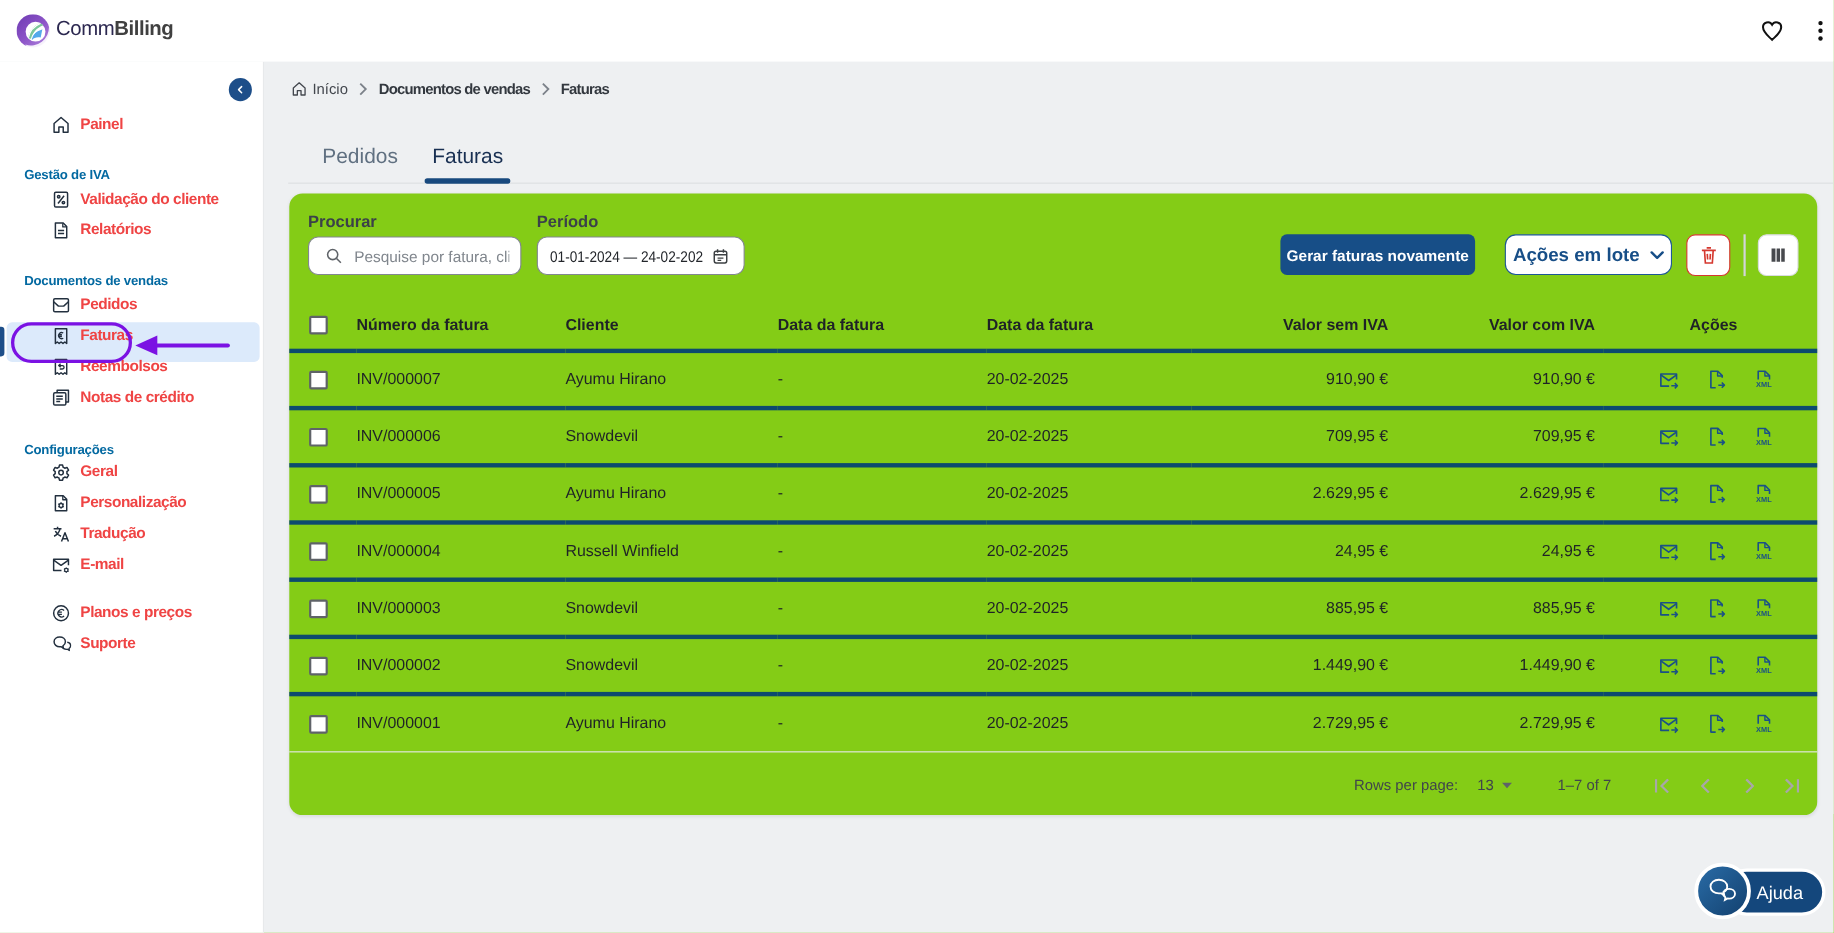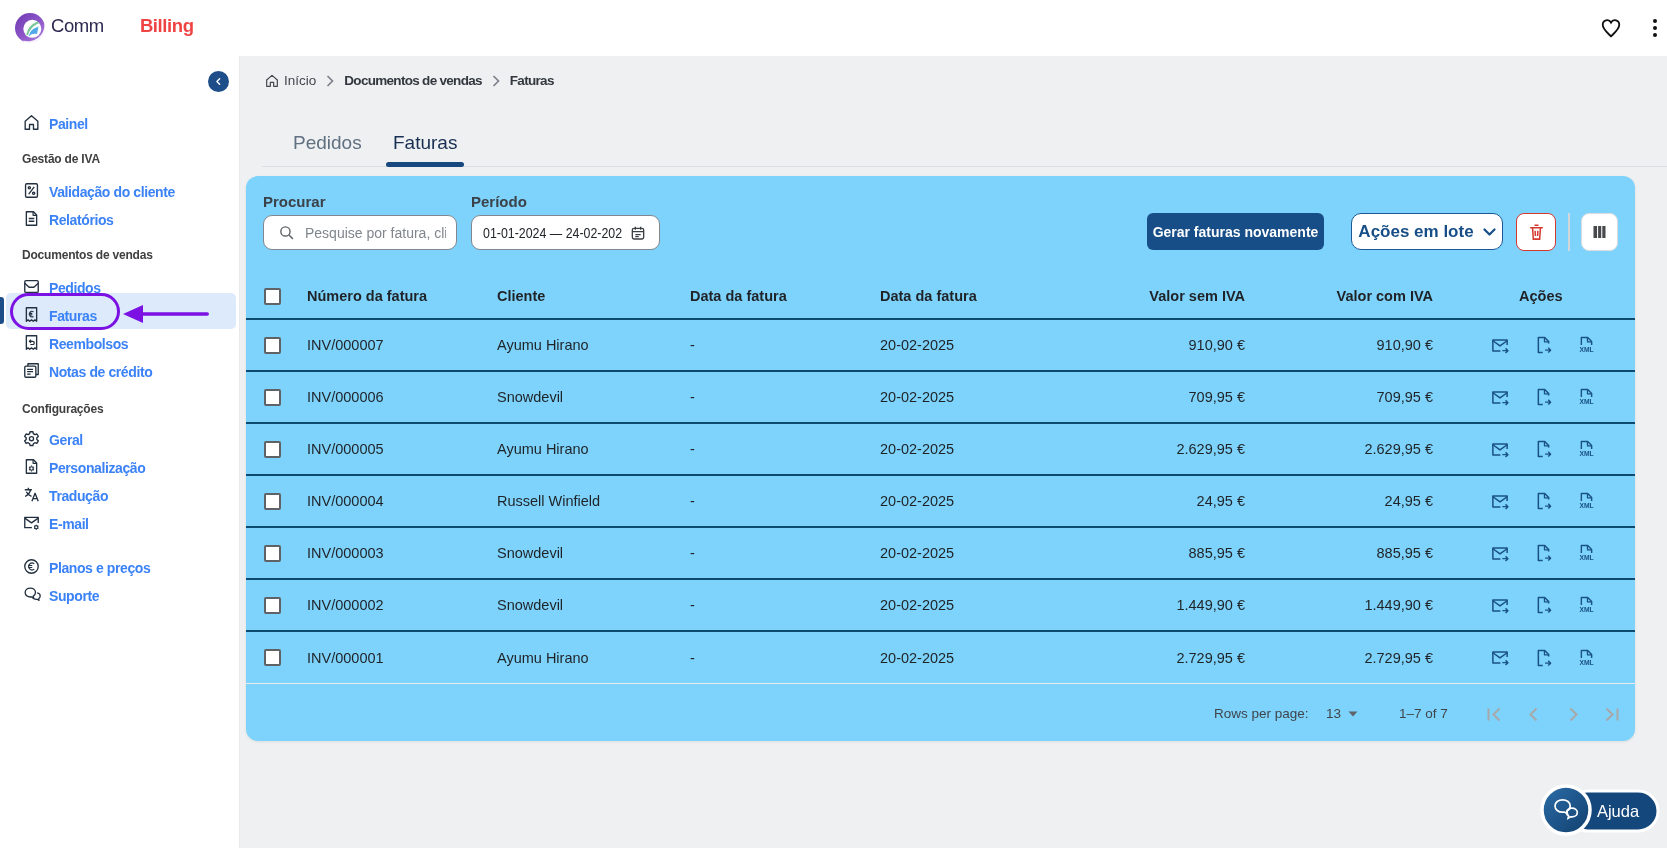--- a/index.html
+++ b/index.html
@@ -3,55 +3,55 @@
 <meta charset="utf-8">
 <style>
   * { margin:0; padding:0; box-sizing:border-box; }
   html,body { width:1667px; height:848px; overflow:hidden; font-family:"Liberation Sans", sans-serif; }
   body { position:relative; background:#eef0f2; }
   .abs { position:absolute; }
 
   
   #topbar { position:absolute; left:0; top:0; width:1667px; height:56px; background:#fff; z-index:5; }
   #logo-text { position:absolute; left:51px; top:15px; font-size:18.5px; letter-spacing:-0.4px; color:#2c2850; }
-  #logo-text b { color:#ef4444;margin-left:36px; }
+  #logo-text b { color:#404040; }
 
   
   #sidebar { position:absolute; left:0; top:56px; width:240px; height:792px; background:#fff; border-right:1px solid #e7e9eb; z-index:4; }
-  .nav-item { position:absolute; left:0; width:240px; height:28px; display:flex; align-items:flex-end; color:#3b82f6; font-size:14px; font-weight:bold; letter-spacing:-0.4px; }
+  .nav-item { position:absolute; left:0; width:240px; height:28px; display:flex; align-items:flex-start; color:#ef4444; font-size:14px; font-weight:bold; letter-spacing:-0.4px;padding-left:24px; }
   .nav-item svg { margin-left:22px; margin-right:8px; flex:none; }
-  .nav-section { position:absolute; left:22px; height:16px; line-height:16px; color:#404040; font-size:12px; font-weight:bold; letter-spacing:-0.2px; }
+  .nav-section { position:absolute; left:22px; height:16px; line-height:16px; color:#0369a1; font-size:12px; font-weight:bold; letter-spacing:-0.2px; }
   #active-bg { position:absolute; left:6px; top:237px; width:230px; height:36px; background:#dceafb; border-radius:5px; }
   #active-bar { position:absolute; left:0; top:241px; width:4px; height:27px; background:#1d4e89; border-radius:0 3px 3px 0; }
   #collapse-btn { position:absolute; left:208px; top:15px; width:21px; height:21px; border-radius:50%; background:#1d4e89; color:#fff; display:flex; align-items:center; justify-content:center; }
 
   
   #content { position:absolute; left:240px; top:56px; width:1427px; height:684px; background:#eef0f2; }
   #breadcrumb { position:absolute; left:24px; top:16px; height:17px; display:flex; align-items:center; font-size:13.5px; color:#43474e; }
   #breadcrumb b { letter-spacing:-0.7px; }
   #tabs .tab { position:absolute; top:76px; font-size:19px; }
   #tabline { position:absolute; left:22px; top:109.5px; width:1405px; height:1px; background:#dcdee1; }
   #tabunderline { position:absolute; left:146px; top:106px; width:78px; height:4.5px; border-radius:3px; background:#18497e; }
 
   
-  #card { position:absolute; left:6px; top:120px; width:1389px; height:565px; background:#7dd3fc; border-radius:12px; box-shadow:0 1px 3px rgba(0,0,0,.08); }
+  #card { position:absolute; left:23px; top:120px; width:1389px; height:565px; background:#84cc16; border-radius:12px; box-shadow:0 1px 3px rgba(0,0,0,.08); }
   .field-label { position:absolute; top:17px; font-size:15px; font-weight:bold; color:#3b4149; }
   .input-box { position:absolute; top:39px; height:35px; border:1px solid #82878f; border-radius:9px; background:#fff; display:flex; align-items:center; }
   #btn-gerar { position:absolute; left:901px; top:37px; width:177px; height:37px; background:#174e87; border-radius:6px; color:#fff; font-size:14px; font-weight:bold; display:flex; align-items:center; justify-content:center; white-space:nowrap; }
   #btn-acoes { position:absolute; left:1105px; top:37px; width:152px; height:37px; border:1.5px solid #1d5795; border-radius:10px; color:#174e87; font-size:17px; font-weight:bold; display:flex; align-items:center; justify-content:center; gap:9px; background:#fff; }
   #btn-trash { position:absolute; left:1270px; top:37px; width:40px; height:38px; border:1.5px solid #d5382f; border-radius:8px; background:#fff; display:flex; align-items:center; justify-content:center; }
   #vdivider { position:absolute; left:1322px; top:37px; width:1.5px; height:38px; background:#d2d5d9; }
   #btn-cols { position:absolute; left:1335px; top:37px; width:37px; height:38px; border:1px solid #dadce0; border-radius:8px; background:#fff; display:flex; align-items:center; justify-content:center; }
 
   
   table { position:absolute; left:0; top:98px; width:1389px; border-collapse:collapse; table-layout:fixed;padding-left:16px; }
   th, td { padding:0; font-size:14.5px; color:#1f2327; text-align:left; vertical-align:middle; }
   .num { padding-right:8px !important; }
   thead tr { height:45px; }
-  tbody tr { height:52px; border-top:2px solid #0c4a6e; }
+  tbody tr { height:52px; border-top:4px solid #0c4a6e; }
   th { font-weight:bold; }
   .num { text-align:right; }
   .cb { width:17px; height:17px; border:2px solid #5f6368; border-radius:2px; background:#fff; display:inline-block; vertical-align:middle; }
   .acts { display:flex; align-items:center; justify-content:flex-start; gap:24px; }
 
   
   #pager { position:absolute; left:0; top:507px; width:1389px; height:58px; border-top:1px solid #e9eaec; font-size:13.5px; color:#40454b; }
 
   
   #ann-ellipse { position:absolute; left:10px; top:293px; width:110px; height:37px; border:3.5px solid #7b12e3; border-radius:19px; z-index:9; }

